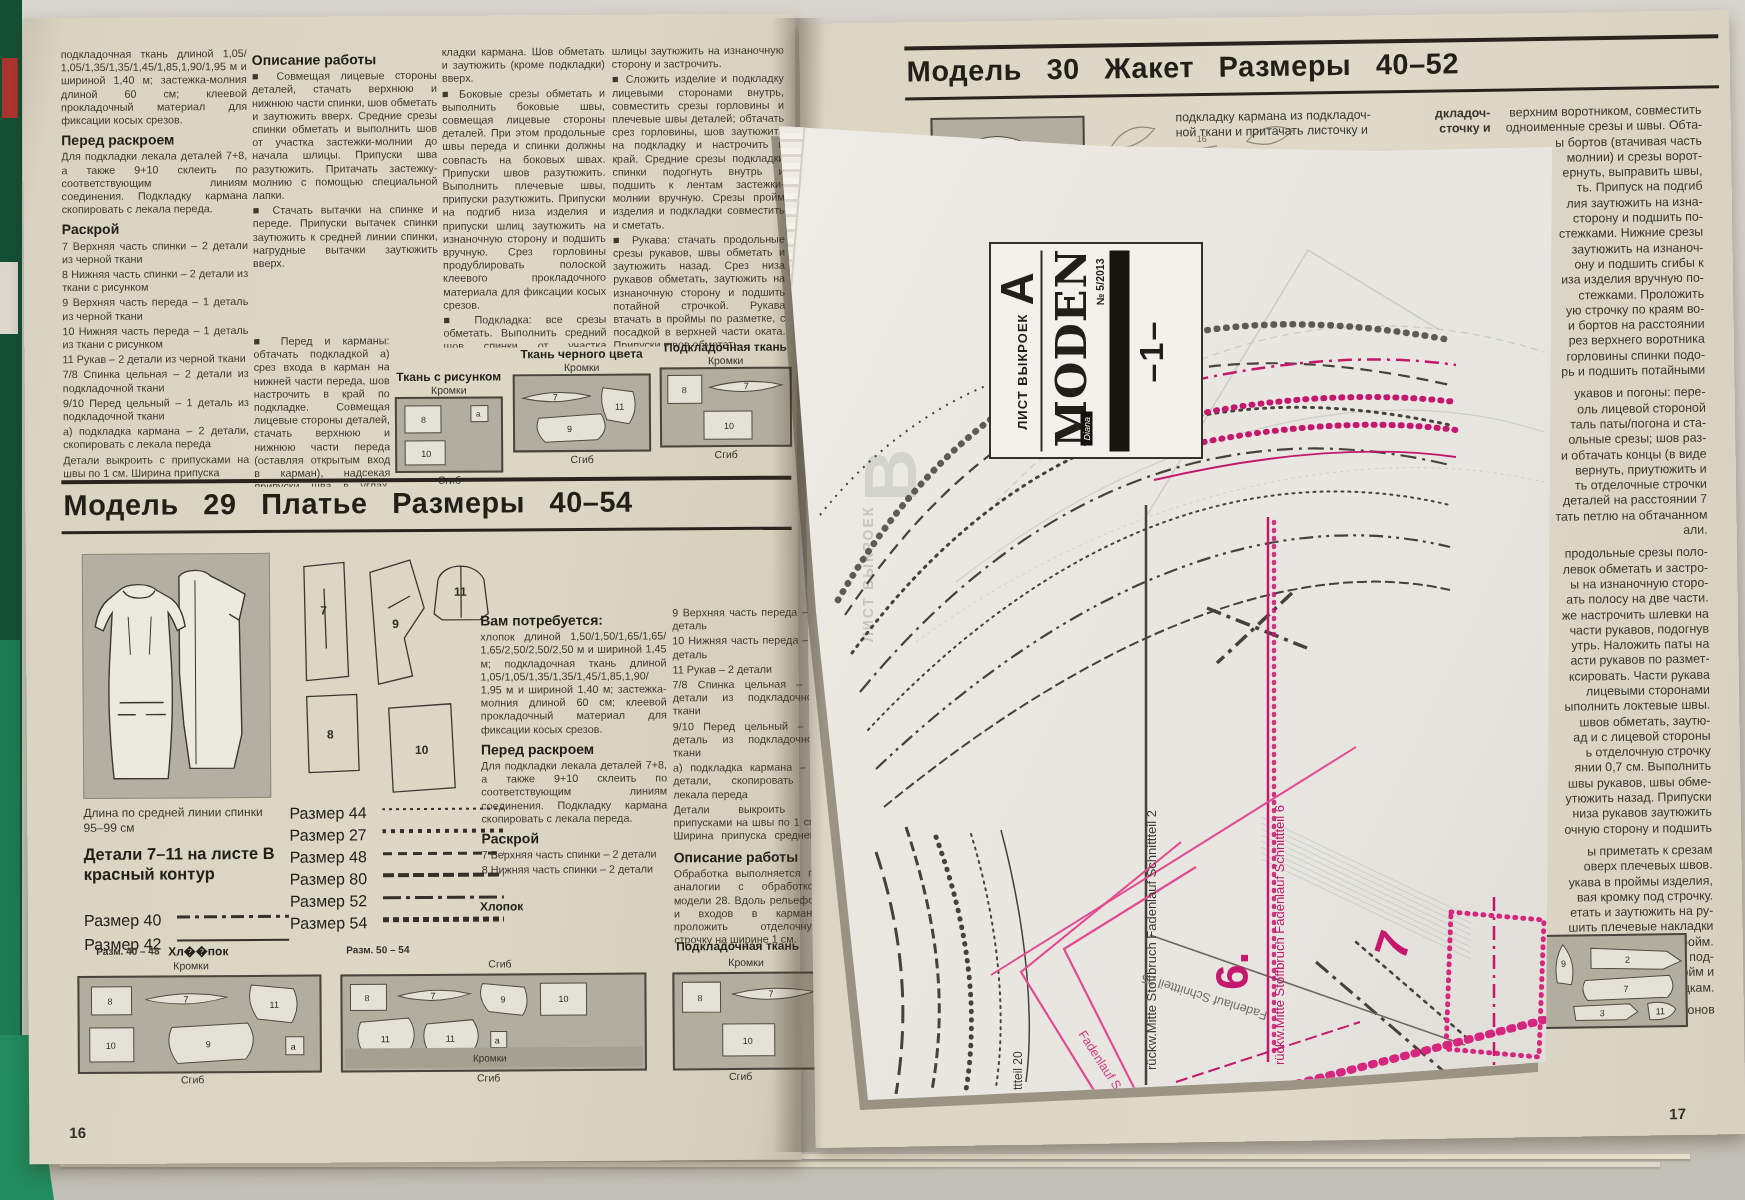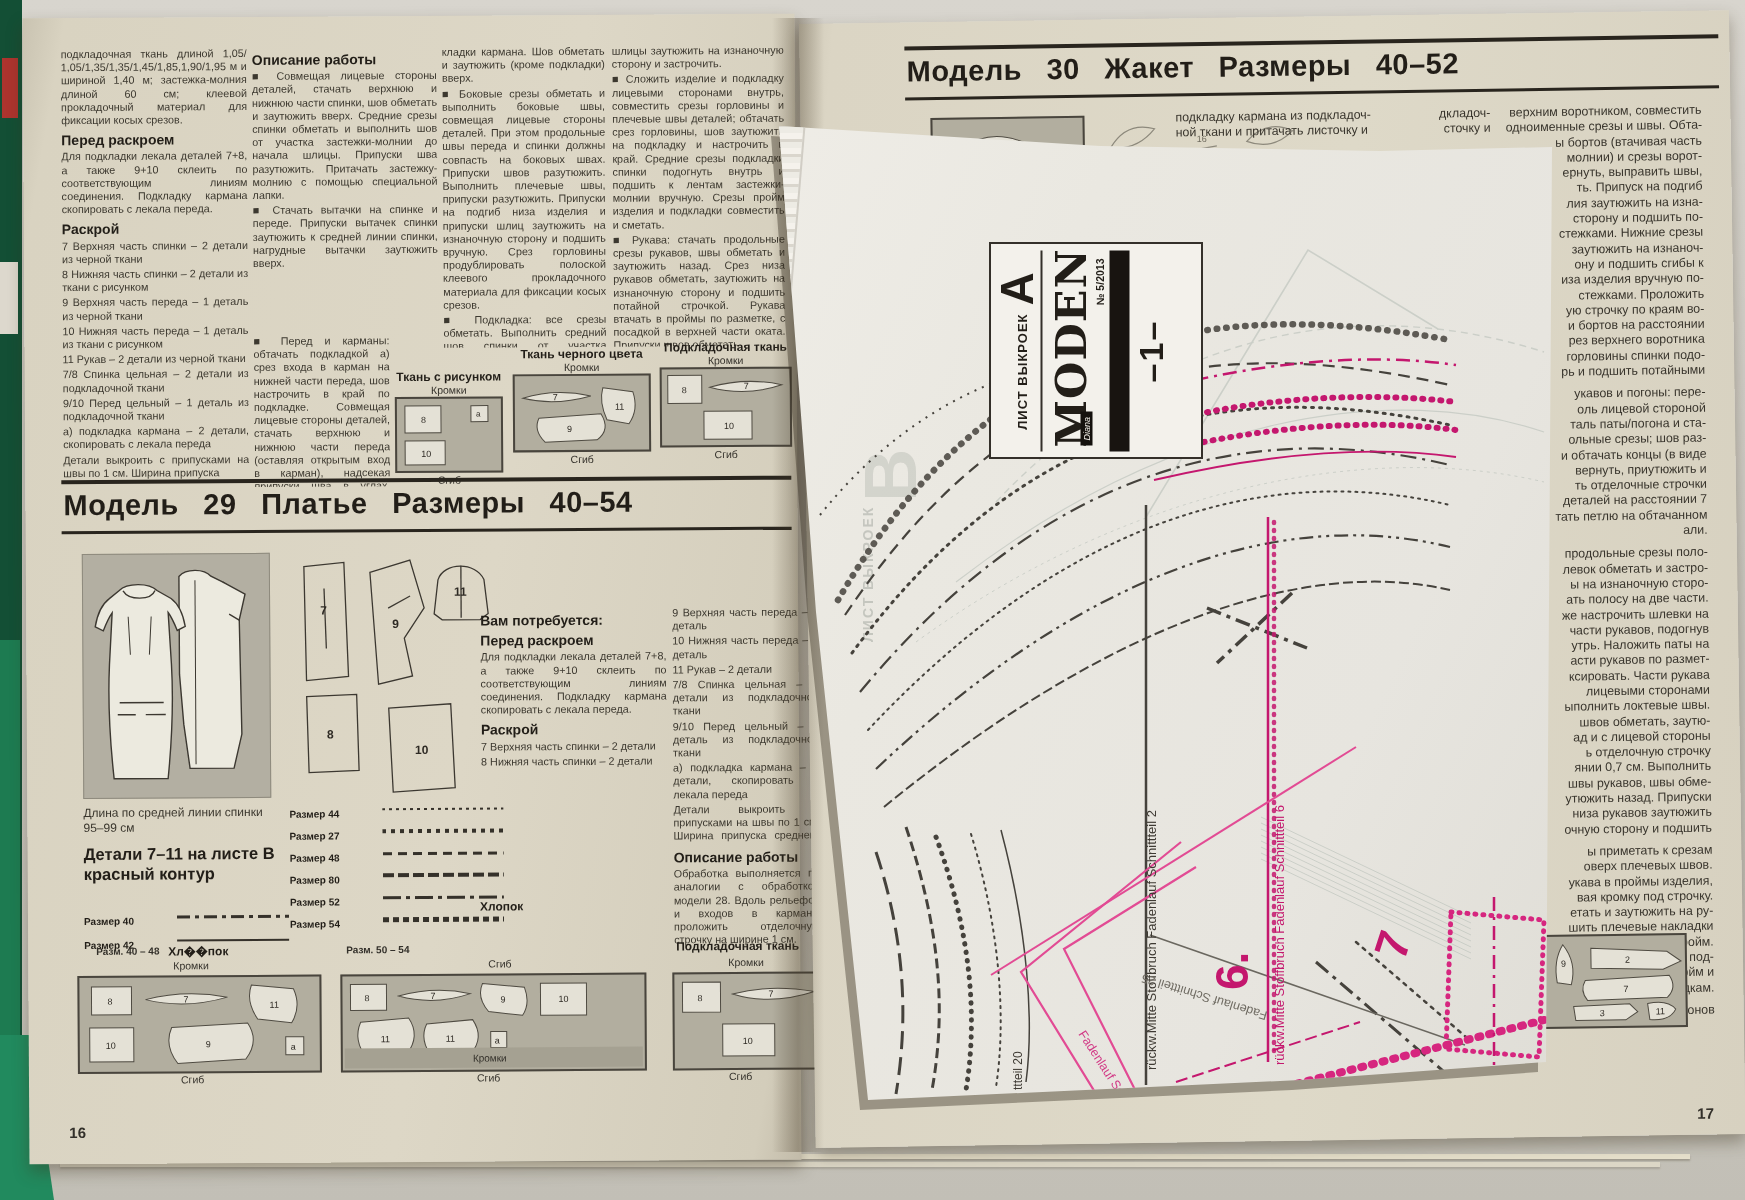--- a/index.html
+++ b/index.html
@@ -20,21 +20,21 @@
 
   
   .coltext{font-size:10.8px;line-height:13.2px;color:#3c382f;text-align:justify;overflow:hidden;}
   .blk-p{margin:0 0 2px;}
   .blk-h{font-weight:bold;font-size:14px;margin:7px 0 3px;color:#221e18;text-align:left;}
   .band{border-top:4px solid #29251e;border-bottom:3px solid #29251e;color:#221e18;
         font-weight:bold;font-size:29px;word-spacing:16px;padding:5px 2px 9px;letter-spacing:.5px;}
   .caption{font-size:12px;line-height:15px;color:#3a362d;}
   .note{font-weight:bold;font-size:16.5px;line-height:20px;color:#221e18;}
   .szrow{display:flex;align-items:center;gap:9px;height:22px;}
-  .szlbl{font-weight:bold;font-size:10px;color:#221e18;width:84px;white-space:nowrap;margin-top:8px;}
+  .szlbl{font-weight:normal;font-size:16px;color:#221e18;width:84px;white-space:nowrap;margin-top:8px;}
   .szsmall{font-size:10px;font-weight:bold;color:#33302a;white-space:nowrap;}
   .szline{flex:1;}
   .ls-solid{height:2.5px;background:#35312a;}
   .ls-dashdot{height:3px;background:repeating-linear-gradient(90deg,#35312a 0 13px,transparent 13px 18px,#35312a 18px 22px,transparent 22px 27px);}
   .ls-dots{height:2.5px;background:repeating-linear-gradient(90deg,#35312a 0 2.5px,transparent 2.5px 7px);}
   .ls-beads{height:4.5px;background:repeating-linear-gradient(90deg,#35312a 0 4px,transparent 4px 9px);}
   .ls-dash{height:3px;background:repeating-linear-gradient(90deg,#35312a 0 9px,transparent 9px 15px);}
   .ls-beaddash{height:4.5px;background:repeating-linear-gradient(90deg,#35312a 0 11px,transparent 11px 15px);}
   .ls-dashdot2{height:3px;background:repeating-linear-gradient(90deg,#35312a 0 18px,transparent 18px 23px,#35312a 23px 27px,transparent 27px 32px);}
   .ls-diam{height:5px;background:repeating-linear-gradient(90deg,#35312a 0 6px,transparent 6px 10px);}
@@ -230,20 +230,21 @@
           <span class="szline ls-dashdot2"></span>
         </div>
       <div class="szrow">
           <span class="szlbl">Размер 54</span>
           <span class="szline ls-diam"></span>
         </div>
     </div>
 
     <div class="abs coltext" style="left:454px;top:592px;width:186px;height:340px;">
         <div class="blk-h">Вам потребуется:</div>
+        <div class="blk-p">хлопок длиной 1,50/1,50/1,65/1,65/ 1,65/2,50/2,50/2,50 м и шириной 1,45 м; подкладочная ткань длиной 1,05/1,05/1,35/1,35/1,45/1,85,1,90/ 1,95 м и шириной 1,40 м; застежка-молния длиной 60 см; клеевой прокладочный материал для фиксации косых срезов.</div>
         <div class="blk-h">Перед раскроем</div>
         <div class="blk-p">Для подкладки лекала деталей 7+8, а также 9+10 склеить по соответствующим линиям соединения. Подкладку кармана скопировать с лекала переда.</div>
         <div class="blk-h">Раскрой</div>
         <div class="blk-p">7  Верхняя часть спинки – 2 детали</div>
         <div class="blk-p">8  Нижняя часть спинки – 2 детали</div>
       </div>
     <div class="abs coltext" style="left:646px;top:592px;width:146px;height:238px;">
         <div class="blk-p">9  Верхняя часть переда – 1 деталь</div>
         <div class="blk-p">10  Нижняя часть переда – 1 деталь</div>
         <div class="blk-p">11  Рукав – 2 детали</div>
@@ -340,21 +341,21 @@
         <path d="M150,36 Q170,14 196,26 Q176,46 150,36 Z"></path>
         <line x1="96" y1="44" x2="120" y2="40"></line>
       </g>
       <text x="100" y="36" font-size="9" fill="#6f6b5e">16</text>
     </svg>
 
     <div class="abs" style="left:375px;top:92px;width:152px;">
       <div class="r-line">подкладку кармана из подкладоч-</div>
       <div class="r-line">ной ткани и притачать листочку и</div>
     </div>
-    <div class="abs" style="left:630px;top:92px;width:60px;text-align:right;">
+    <div class="abs" style="left:630px;top:92px;width:60px;text-align:right;font-weight:bold;">
       <div class="r-line">дкладоч-</div>
       <div class="r-line">сточку и</div>
     </div>
     <div class="abs fragcol" style="left:705px;top:92px;width:196px;">
         <div class="r-line">верхним воротником, совместить</div>
         <div class="r-line">одноименные срезы и швы. Обта-</div>
         <div class="r-line">ы бортов (втачивая часть</div>
         <div class="r-line">молнии) и срезы ворот-</div>
         <div class="r-line">ернуть, выправить швы,</div>
         <div class="r-line">ть. Припуск на подгиб</div>
@@ -428,21 +429,21 @@
         <g font-size="9" fill="#2e2a24">
           <text x="176" y="30">9</text>
           <text x="240" y="27">2</text>
           <text x="238" y="56">7</text>
           <text x="214" y="80">3</text>
           <text x="270" y="79">11</text>
         </g>
       </svg>
     </div>
 
-    <div class="abs pagenum" style="left:882px;top:1094px;">17</div>
+    <div class="abs pagenum" style="left:854px;top:1094px;">17</div>
   </div>
 
   <div id="gutter" class="abs"></div>
 
   <div id="sheet-shadow" class="abs"></div>
   <div id="sheet" class="abs">
     <div id="crinkle" class="abs"></div>
 
     <div class="abs ghostv" style="left:104px;top:560px;font-size:14px;font-weight:bold;letter-spacing:2px;opacity:.35;">ЛИСТ ВЫКРОЕК</div>
     <div class="abs ghostv" style="left:92px;top:420px;font-size:74px;font-weight:bold;opacity:.22;">B</div>

